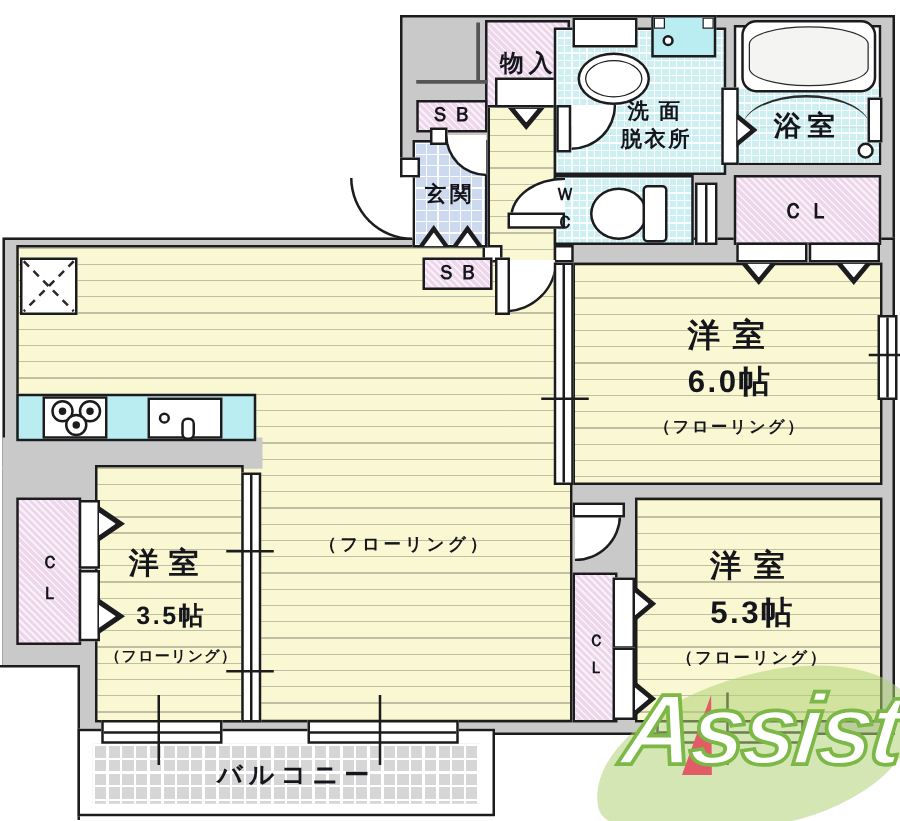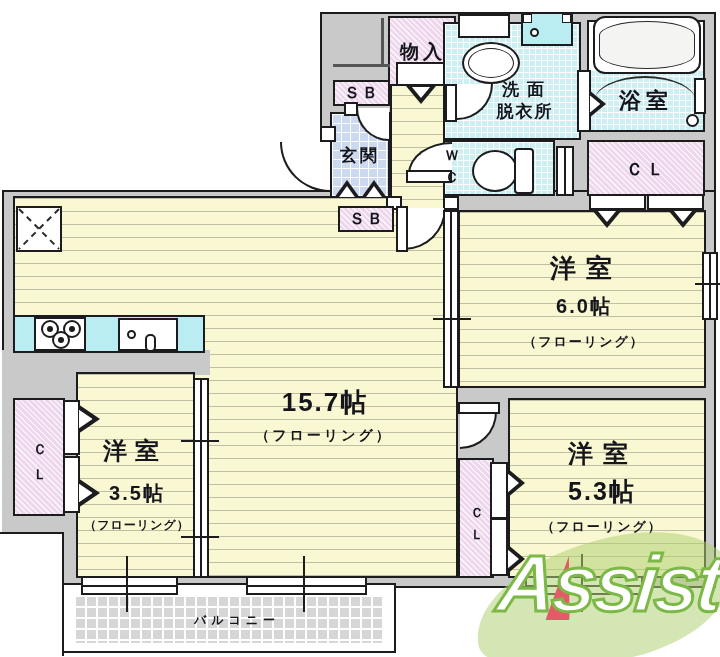--- a/index.html
+++ b/index.html
@@ -231,38 +231,37 @@
   <div class="lbl" style="left:367px;top:219px;font-size:16px;letter-spacing:2px;">ＳＢ</div>
   <div class="lbl" style="left:360px;top:155px;font-size:17px;letter-spacing:3px;">玄関</div>
   <div class="lbl" style="left:527px;top:89px;font-size:17px;letter-spacing:8px;">洗面</div>
   <div class="lbl" style="left:525px;top:111px;font-size:17px;letter-spacing:2px;text-align:center;">脱衣所</div>
   <div class="lbl" style="left:452px;top:155px;font-size:14px;">Ｗ</div>
   <div class="lbl" style="left:452px;top:177px;font-size:14px;">Ｃ</div>
   <div class="lbl" style="left:646px;top:101px;font-size:22px;letter-spacing:5px;">浴室</div>
   <div class="lbl" style="left:647px;top:169px;font-size:17px;letter-spacing:4px;">ＣＬ</div>
 
   <div class="lbl" style="left:586px;top:268px;font-size:26px;letter-spacing:10px;">洋室</div>
-  <div class="lbl" style="left:584px;top:306px;font-size:20px;letter-spacing:2px;">6.0帖</div>
+  <div class="lbl" style="left:584px;top:306px;font-size:25px;letter-spacing:2px;">6.0帖</div>
   <div class="lbl" style="left:584px;top:341px;font-size:13px;letter-spacing:2px;">（フローリング）</div>
 
-  <div class="lbl" style="left:325px;top:402px;font-size:26px;letter-spacing:2px;">15.7帖</div>
   <div class="lbl" style="left:324px;top:435px;font-size:14px;letter-spacing:3px;">（フローリング）</div>
 
   <div class="lbl" style="left:135px;top:451px;font-size:24px;letter-spacing:8px;">洋室</div>
   <div class="lbl" style="left:137px;top:493px;font-size:20px;letter-spacing:2px;">3.5帖</div>
   <div class="lbl" style="left:137px;top:525px;font-size:12px;letter-spacing:1px;">（フローリング）</div>
 
   <div class="lbl" style="left:603px;top:453px;font-size:25px;letter-spacing:10px;">洋室</div>
   <div class="lbl" style="left:602px;top:491px;font-size:25px;letter-spacing:2px;">5.3帖</div>
   <div class="lbl" style="left:602px;top:526px;font-size:13px;letter-spacing:2px;">（フローリング）</div>
 
   <div class="lbl" style="left:40px;top:449px;font-size:14px;">Ｃ</div>
   <div class="lbl" style="left:40px;top:474px;font-size:14px;">Ｌ</div>
   <div class="lbl" style="left:477px;top:512px;font-size:13px;">Ｃ</div>
   <div class="lbl" style="left:477px;top:534px;font-size:13px;">Ｌ</div>
 
-  <div class="lbl" style="left:237px;top:620px;font-size:12px;letter-spacing:5px;text-align:center;">バルコニー</div>
+  <div class="lbl" style="left:237px;top:620px;font-size:20px;letter-spacing:5px;text-align:center;">バルコニー</div>
 
   <div class="abs wm-leaf" style="left:472px;top:540px;width:262px;height:122px;"></div>
   <div class="abs wm-red" style="left:550px;top:556px;width:24px;height:64px;"></div>
   <div class="abs wm-text" style="left:498px;top:544px;">Assist</div>
 
 </div>
 
 </body></html>

